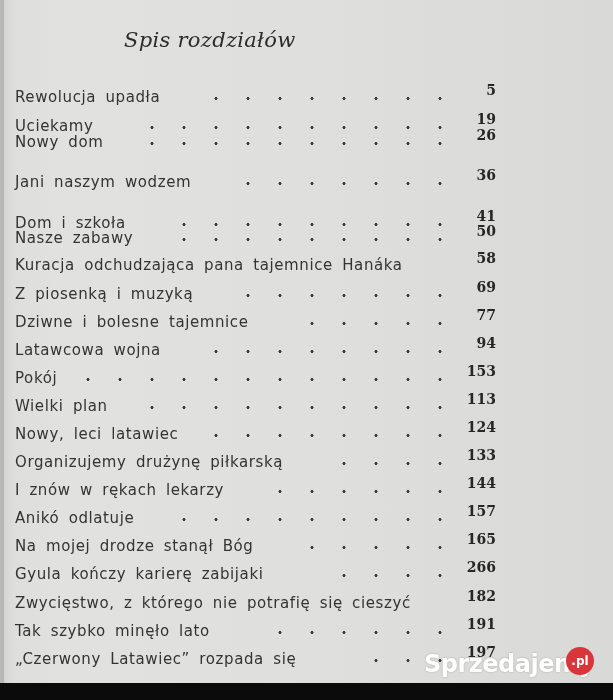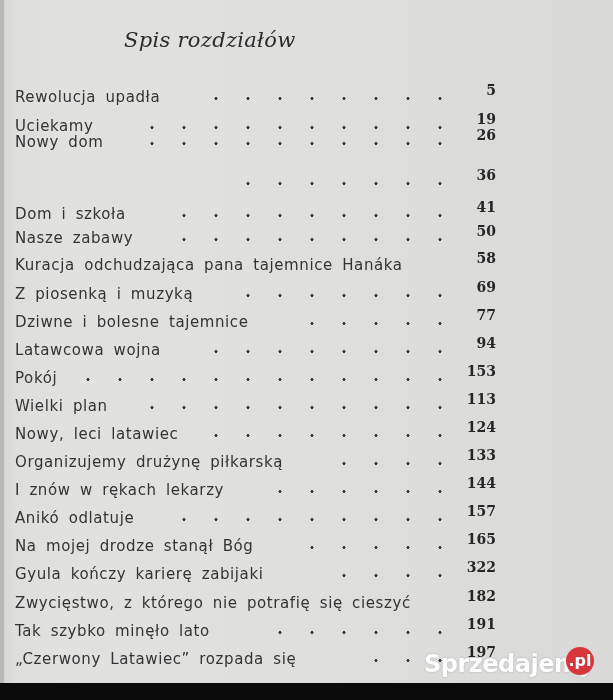--- a/index.html
+++ b/index.html
@@ -106,21 +106,21 @@
       position: absolute;
       left: 566px;
       top: 647px;
       width: 28px;
       height: 28px;
       border-radius: 50%;
       background: #d9363b;
       color: #ffffff;
       font-family: "DejaVu Sans", sans-serif;
       font-weight: bold;
-      font-size: 16px;
+      font-size: 12px;
       line-height: 28px;
       text-align: center;
       z-index: 6;
     }
     .bottom-band {
       position: absolute;
       left: 0;
       top: 683px;
       width: 613px;
       height: 17px;
@@ -143,24 +143,25 @@
       <span class="toc-label">Uciekamy</span>
       <span class="toc-dots" style="left:134px"></span>
       <span class="toc-page">19</span>
     </li>
     <li class="toc-row" style="top:133px">
       <span class="toc-label">Nowy dom</span>
       <span class="toc-dots" style="left:134px"></span>
       <span class="toc-page">26</span>
     </li>
     <li class="toc-row" style="top:173px">
+      <span class="toc-label">Jani naszym wodzem</span>
       <span class="toc-dots" style="left:230px"></span>
       <span class="toc-page">36</span>
     </li>
-    <li class="toc-row" style="top:205px">
+    <li class="toc-row" style="top:214px">
       <span class="toc-label">Dom i szkoła</span>
       <span class="toc-dots" style="left:166px"></span>
       <span class="toc-page">41</span>
     </li>
     <li class="toc-row" style="top:229px">
       <span class="toc-label">Nasze zabawy</span>
       <span class="toc-dots" style="left:166px"></span>
       <span class="toc-page">50</span>
     </li>
     <li class="toc-row" style="top:256px">
@@ -214,21 +215,21 @@
       <span class="toc-page">157</span>
     </li>
     <li class="toc-row" style="top:537px">
       <span class="toc-label">Na mojej drodze stanął Bóg</span>
       <span class="toc-dots" style="left:294px"></span>
       <span class="toc-page">165</span>
     </li>
     <li class="toc-row" style="top:565px">
       <span class="toc-label">Gyula kończy karierę zabijaki</span>
       <span class="toc-dots" style="left:326px"></span>
-      <span class="toc-page">322</span>
+      <span class="toc-page">266</span>
     </li>
     <li class="toc-row" style="top:594px">
       <span class="toc-label">Zwycięstwo, z którego nie potrafię się cieszyć</span>
       <span class="toc-dots" style="left:455px"></span>
       <span class="toc-page">182</span>
     </li>
     <li class="toc-row" style="top:622px">
       <span class="toc-label">Tak szybko minęło lato</span>
       <span class="toc-dots" style="left:262px"></span>
       <span class="toc-page">191</span>

